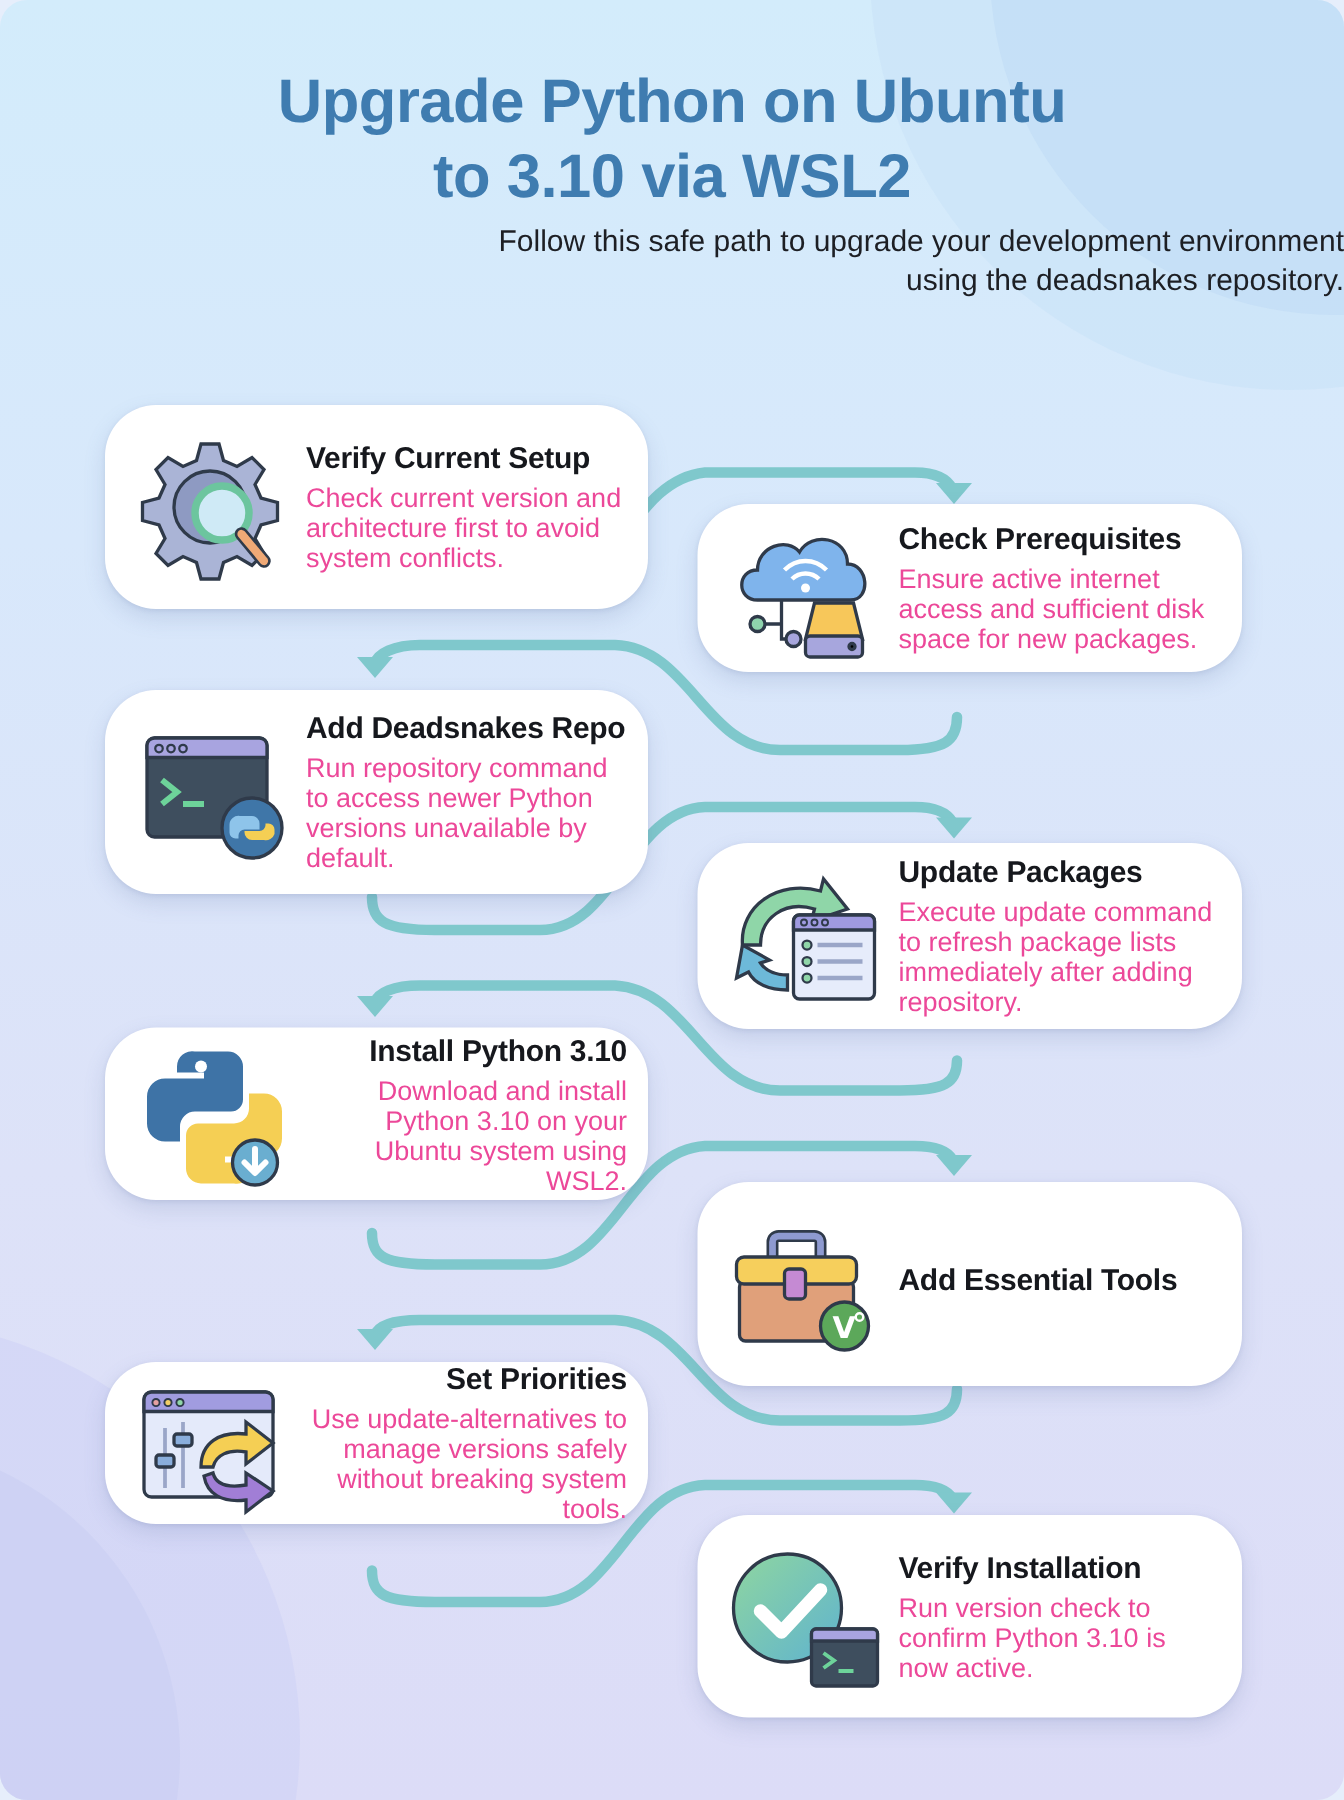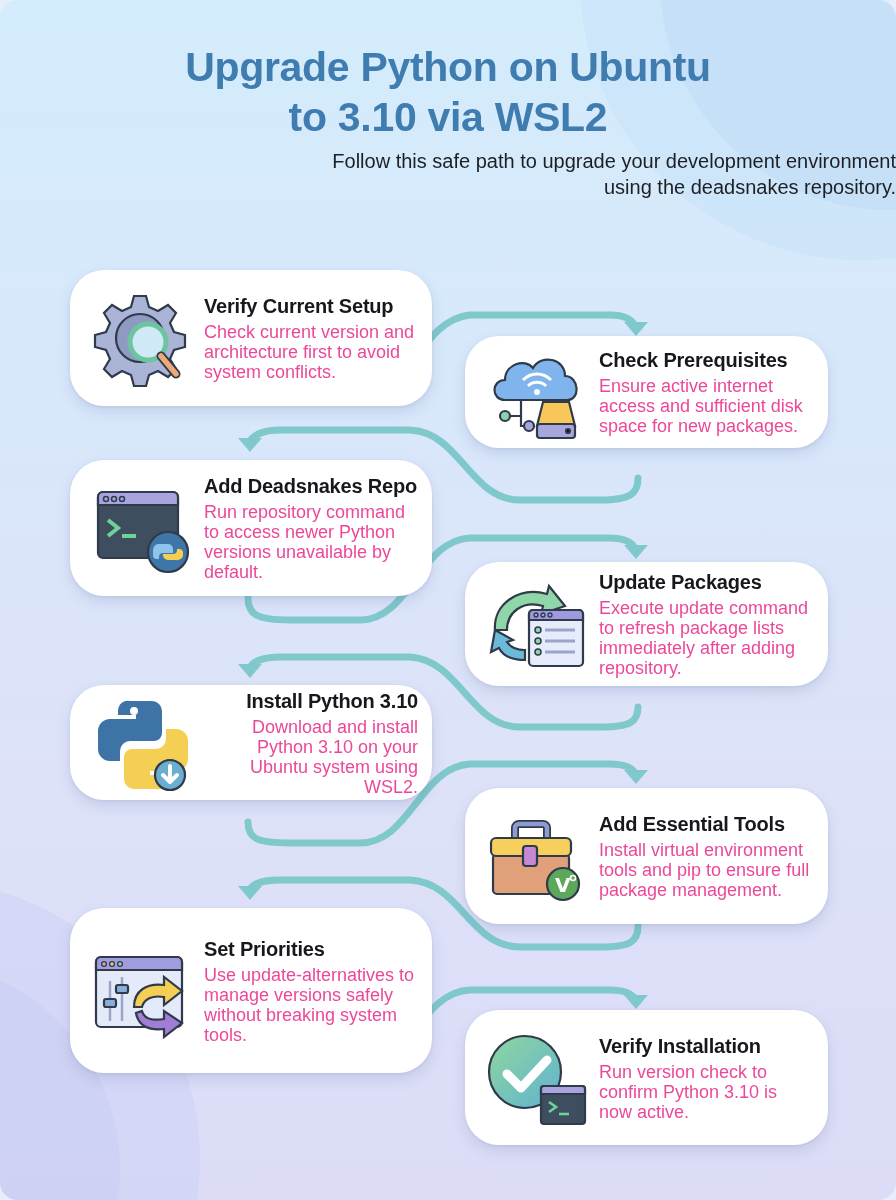--- a/index.html
+++ b/index.html
@@ -226,25 +226,24 @@
           <rect x="6" y="32" width="80" height="18" rx="5" fill="#f6cf5c"></rect>
           <rect x="38" y="40" width="14" height="20" rx="3" fill="#c58ad3"></rect>
           <circle cx="78" cy="78" r="16" fill="#5ca85a"></circle>
           <text x="70" y="86" font-family="DejaVu Sans, sans-serif" font-size="20" font-weight="700" fill="#ffffff" stroke="none">V</text>
           <circle cx="88" cy="72" r="2.5" fill="none" stroke="#ffffff" stroke-width="1.6"></circle>
         </g>
       </svg>
     </div>
     <div class="text">
       <h3>Add Essential Tools</h3>
-      <p>Install virtual environment tools and pip to ensure full package management.</p>
-    </div>
-  </div>
-
-  <div class="card left" style="top:908px;height:165px;">
+    </div>
+  </div>
+
+  <div class="card left" style="top:908px;height:108px;text-align:right;">
     <div class="icon">
       <svg viewBox="0 0 104 100">
         <g stroke="#2f3a4a" stroke-width="2.2">
           <rect x="6" y="16" width="86" height="70" rx="5" fill="#e4eafa"></rect>
           <path d="M6 21 a5 5 0 0 1 5 -5 h76 a5 5 0 0 1 5 5 v8 h-86 z" fill="#a19ce0"></path>
           <circle cx="14" cy="23" r="2.4" fill="#e6a0a0" stroke-width="1.3"></circle>
           <circle cx="22" cy="23" r="2.4" fill="#f2cd66" stroke-width="1.3"></circle>
           <circle cx="30" cy="23" r="2.4" fill="#8fd6a8" stroke-width="1.3"></circle>
           <path d="M20 40 V80 M32 36 V80" stroke="#9aa6c8" stroke-width="2.5"></path>
           <rect x="14" y="58" width="12" height="8" rx="2" fill="#8aaedc"></rect>

